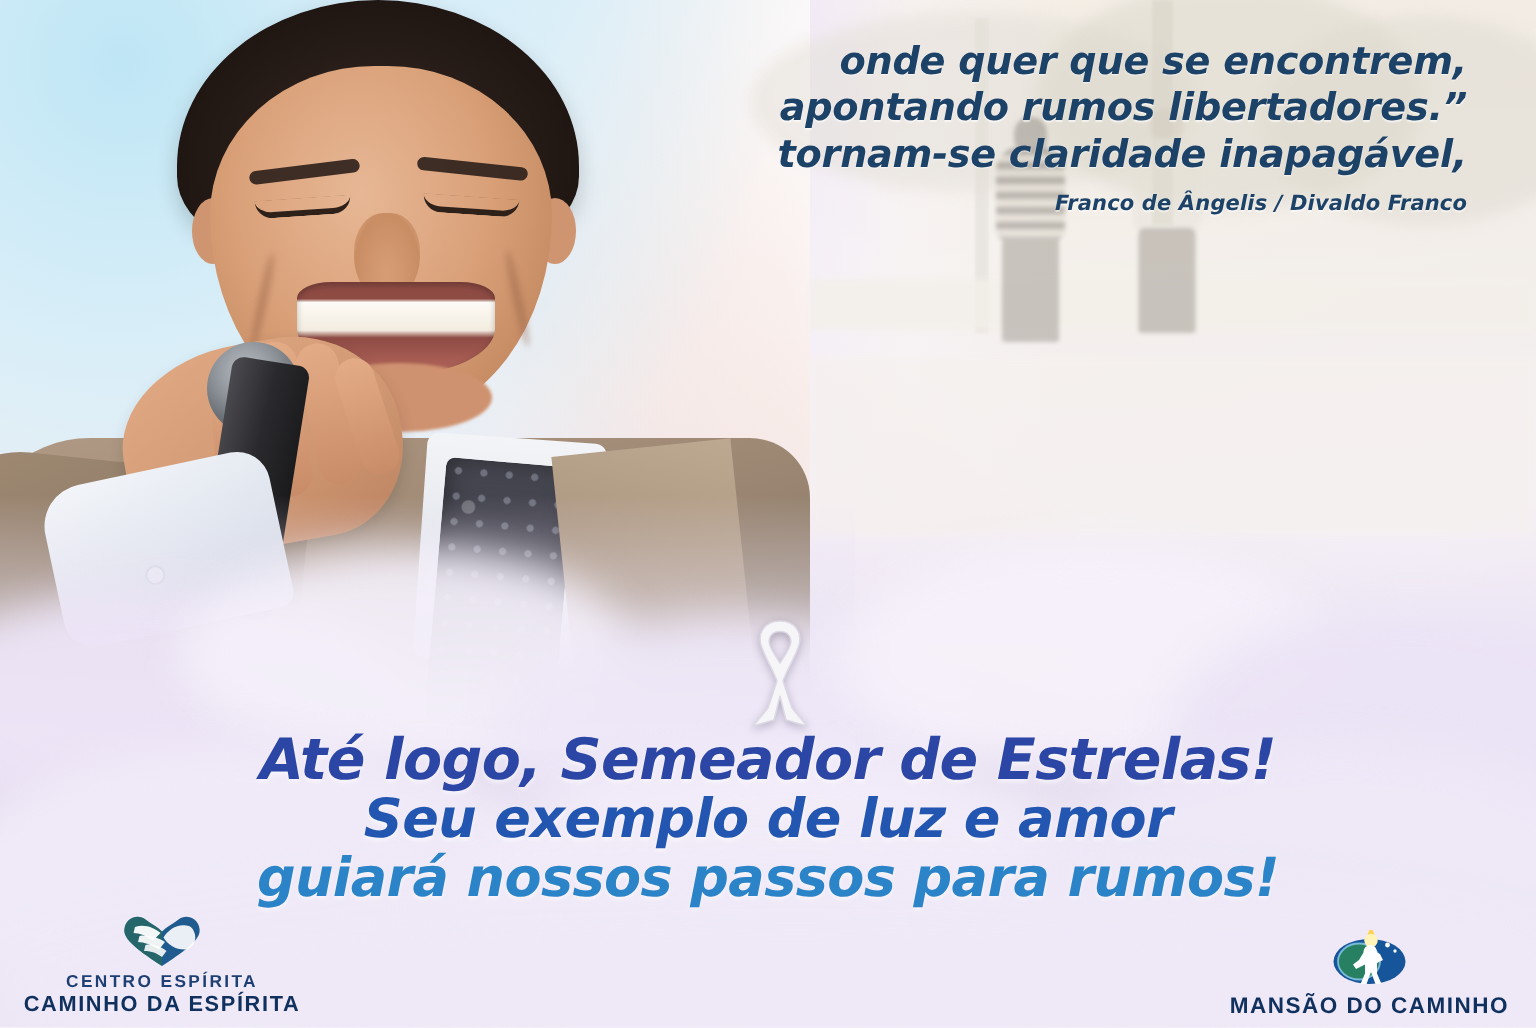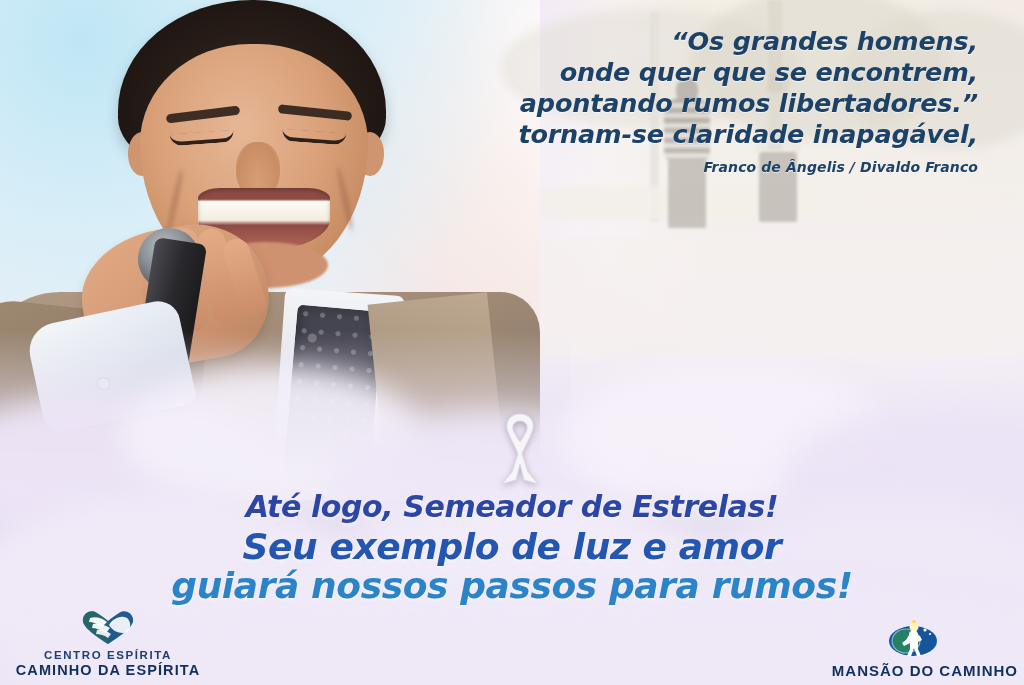--- a/index.html
+++ b/index.html
@@ -173,39 +173,39 @@
   .ribbon{position:absolute;left:492px;top:410px;width:56px;height:78px;}
   .ribbon svg{display:block;filter:drop-shadow(0 2px 3px rgba(90,80,110,.35));}
 
   
   .headline{
     position:absolute;left:0;right:0;top:486px;text-align:center;
     font-family:"DejaVu Sans","Liberation Sans",sans-serif;
     font-style:italic;font-weight:bold;
     letter-spacing:-.4px;
   }
-  .hl1{font-size:30px;line-height:41px;color:#2b46a4;text-shadow:0 2px 3px rgba(255,255,255,.55);}
+  .hl1{font-size:38px;line-height:41px;color:#2b46a4;text-shadow:0 2px 3px rgba(255,255,255,.55);}
   .hl2{font-size:36px;line-height:39px;color:#2356b0;text-shadow:0 2px 3px rgba(255,255,255,.55);}
   .hl3{font-size:36px;line-height:39px;color:#2b83c8;text-shadow:0 2px 3px rgba(255,255,255,.55);}
 
   
   .logo-left{position:absolute;left:8px;bottom:6px;width:200px;text-align:center;}
   .logo-right{position:absolute;right:6px;bottom:6px;width:210px;text-align:center;}
   .logo-mark{display:block;margin:0 auto 4px;}
   .logo-txt1{
     font-family:"Liberation Sans",sans-serif;font-weight:bold;
     font-size:11.5px;letter-spacing:1.6px;color:#1d3f73;line-height:13px;
   }
   .logo-txt2{
     font-family:"Liberation Sans",sans-serif;font-weight:bold;
     font-size:14.5px;letter-spacing:1.1px;color:#10305e;line-height:17px;
   }
   .logo-txt-single{
     font-family:"Liberation Sans",sans-serif;font-weight:bold;
-    font-size:15px;letter-spacing:1px;color:#10305e;line-height:17px;text-align:right;
+    font-size:15px;letter-spacing:1px;color:#10305e;line-height:17px;
   }
 </style>
 </head>
 <body>
 
 <div class="poster">
 
   <div class="bg-sky"></div>
 
   <div class="bg-right-photo">
@@ -271,21 +271,20 @@
     <div class="cloud" style="left:330px;top:58px;width:320px;height:150px;background:rgba(238,231,247,.92);"></div>
     <div class="cloud" style="left:560px;top:8px;width:330px;height:150px;background:rgba(246,241,251,.9);"></div>
     <div class="cloud" style="left:780px;top:50px;width:320px;height:160px;background:rgba(235,228,245,.95);"></div>
     <div class="cloud" style="left:-40px;top:140px;width:420px;height:200px;background:rgba(240,234,248,.98);"></div>
     <div class="cloud" style="left:300px;top:150px;width:460px;height:210px;background:rgba(242,236,249,.98);"></div>
     <div class="cloud" style="left:680px;top:140px;width:420px;height:210px;background:rgba(238,232,247,.98);"></div>
     <div class="cloud" style="left:-20px;top:230px;width:1100px;height:160px;background:rgba(238,232,247,1);filter:blur(20px);"></div>
   </div>
 
   <div class="quote">
-    <div class="quote-line">“Os grandes homens,</div>
     <div class="quote-line">onde quer que se encontrem,</div>
     <div class="quote-line">apontando rumos libertadores.”</div>
     <div class="quote-line">tornam-se claridade inapagável,</div>
     <div class="quote-credit">Franco de Ângelis / Divaldo Franco</div>
   </div>
 
   <div class="ribbon">
     <svg width="56" height="78" viewBox="0 0 56 78">
       <path d="M28 4 C18 4 12 12 16 22 C19 30 24 38 26 44 L20 62 L10 74 L24 70 L28 54 L32 70 L46 74 L36 62 L30 44 C32 38 37 30 40 22 C44 12 38 4 28 4 Z
                M28 11 C34 11 37 16 34 22 C32 26 30 29 28 32 C26 29 24 26 22 22 C19 16 22 11 28 11 Z" fill="#f6f5f8" stroke="#ddd9e4" stroke-width="1"></path>

